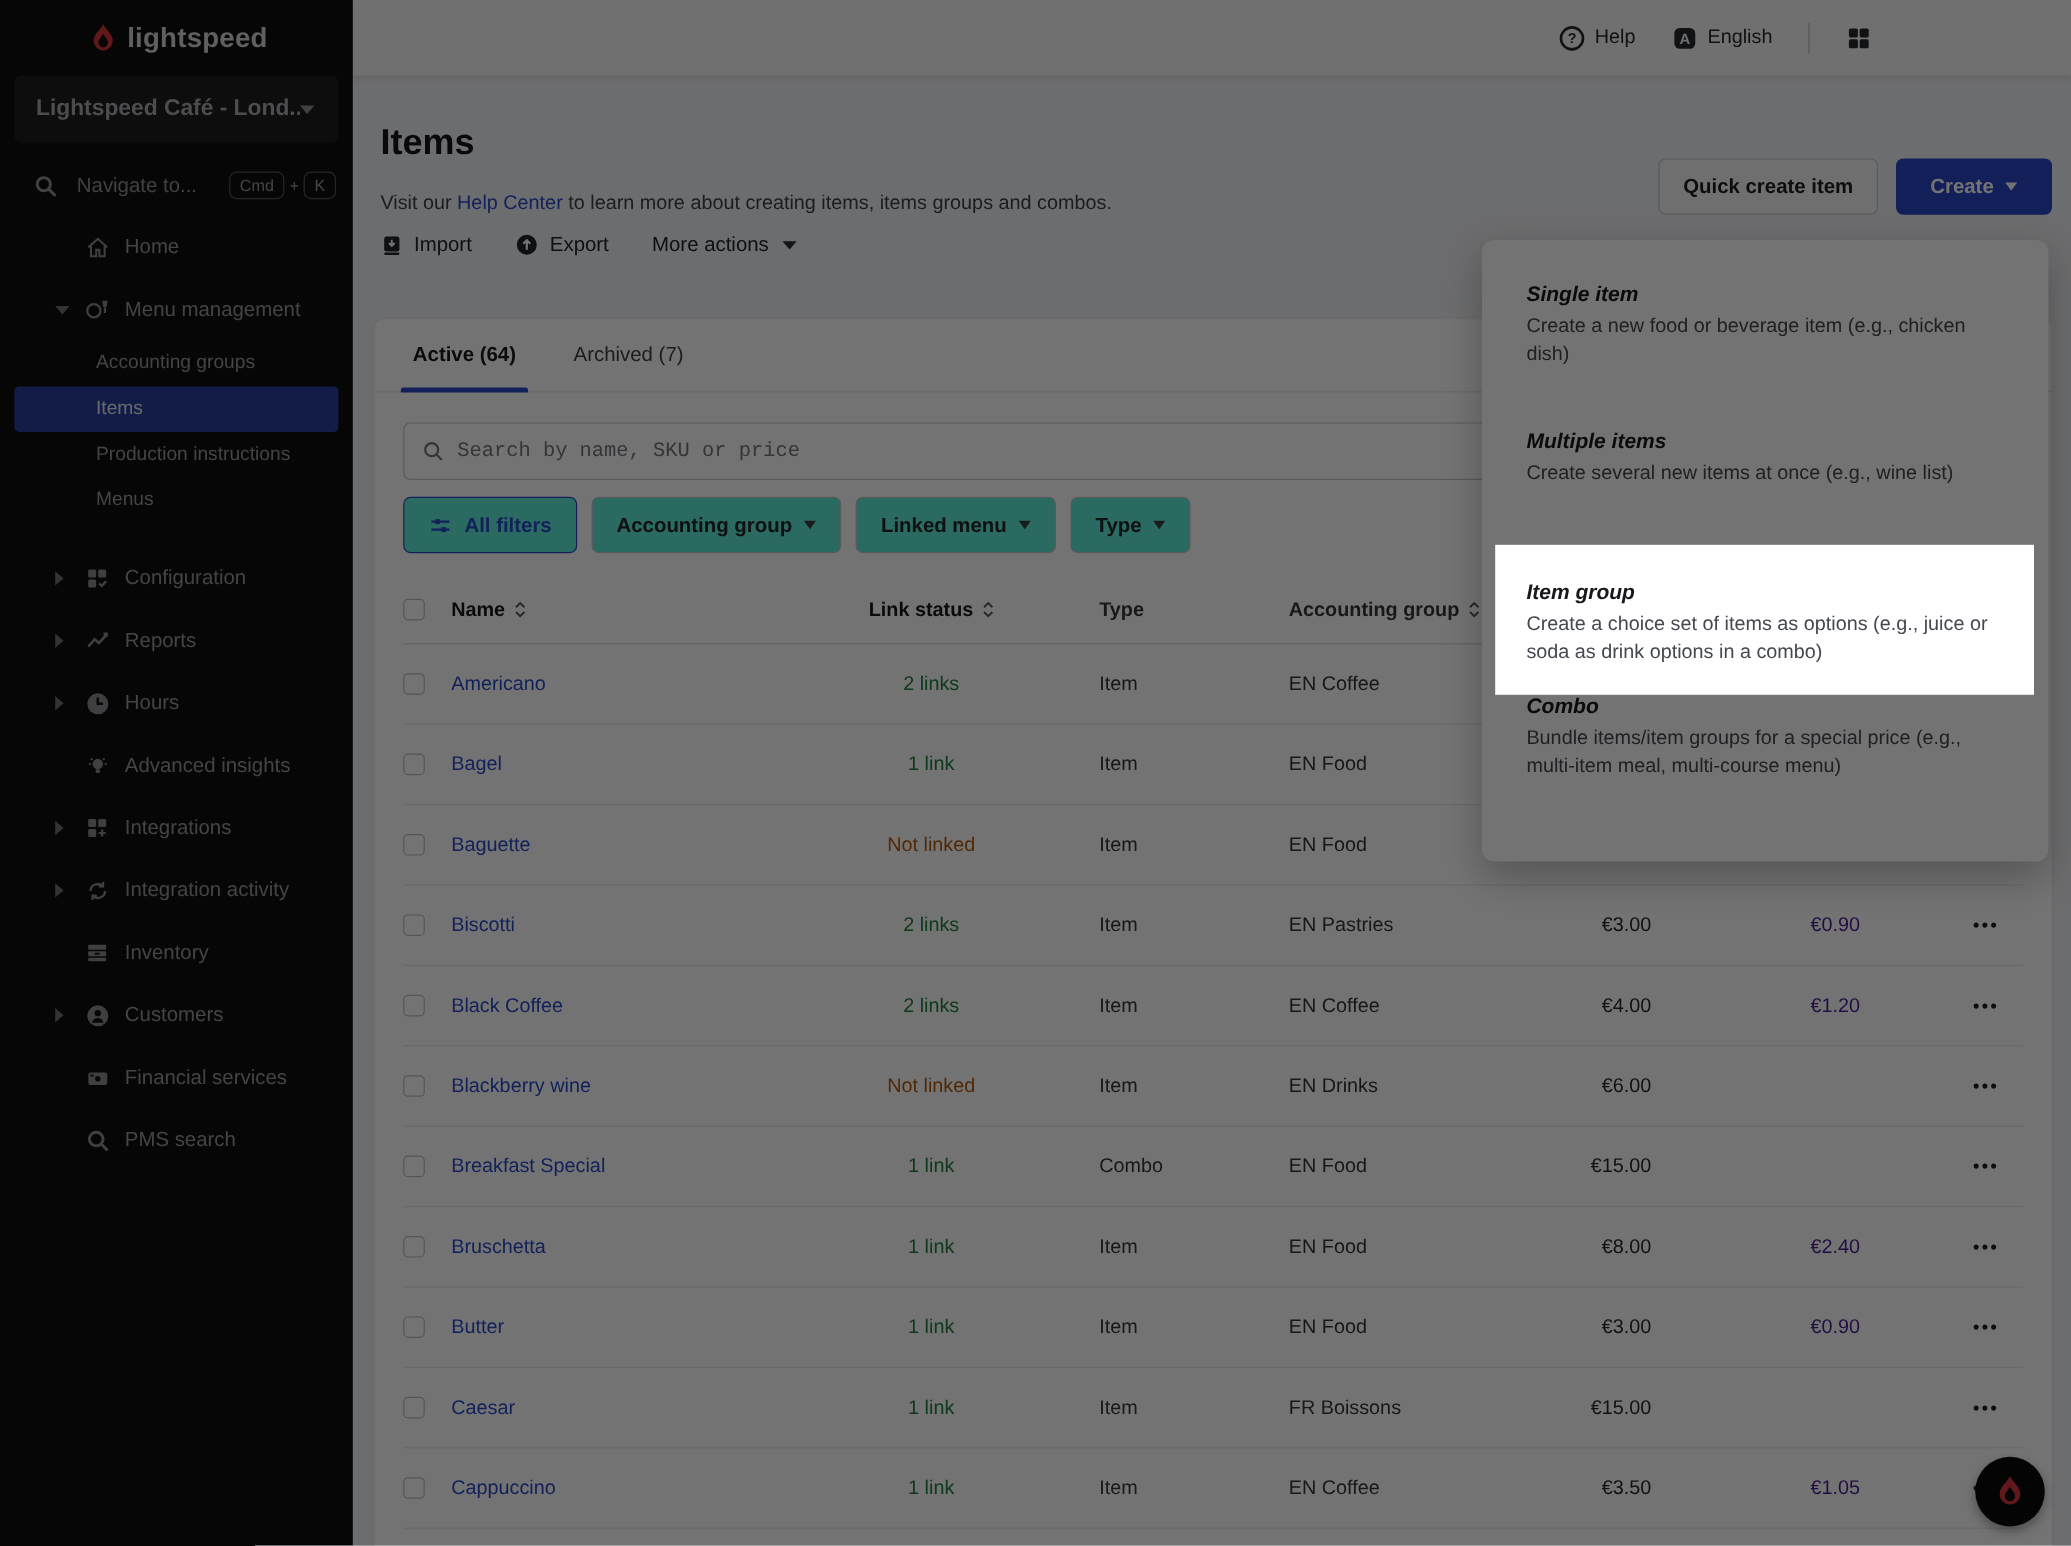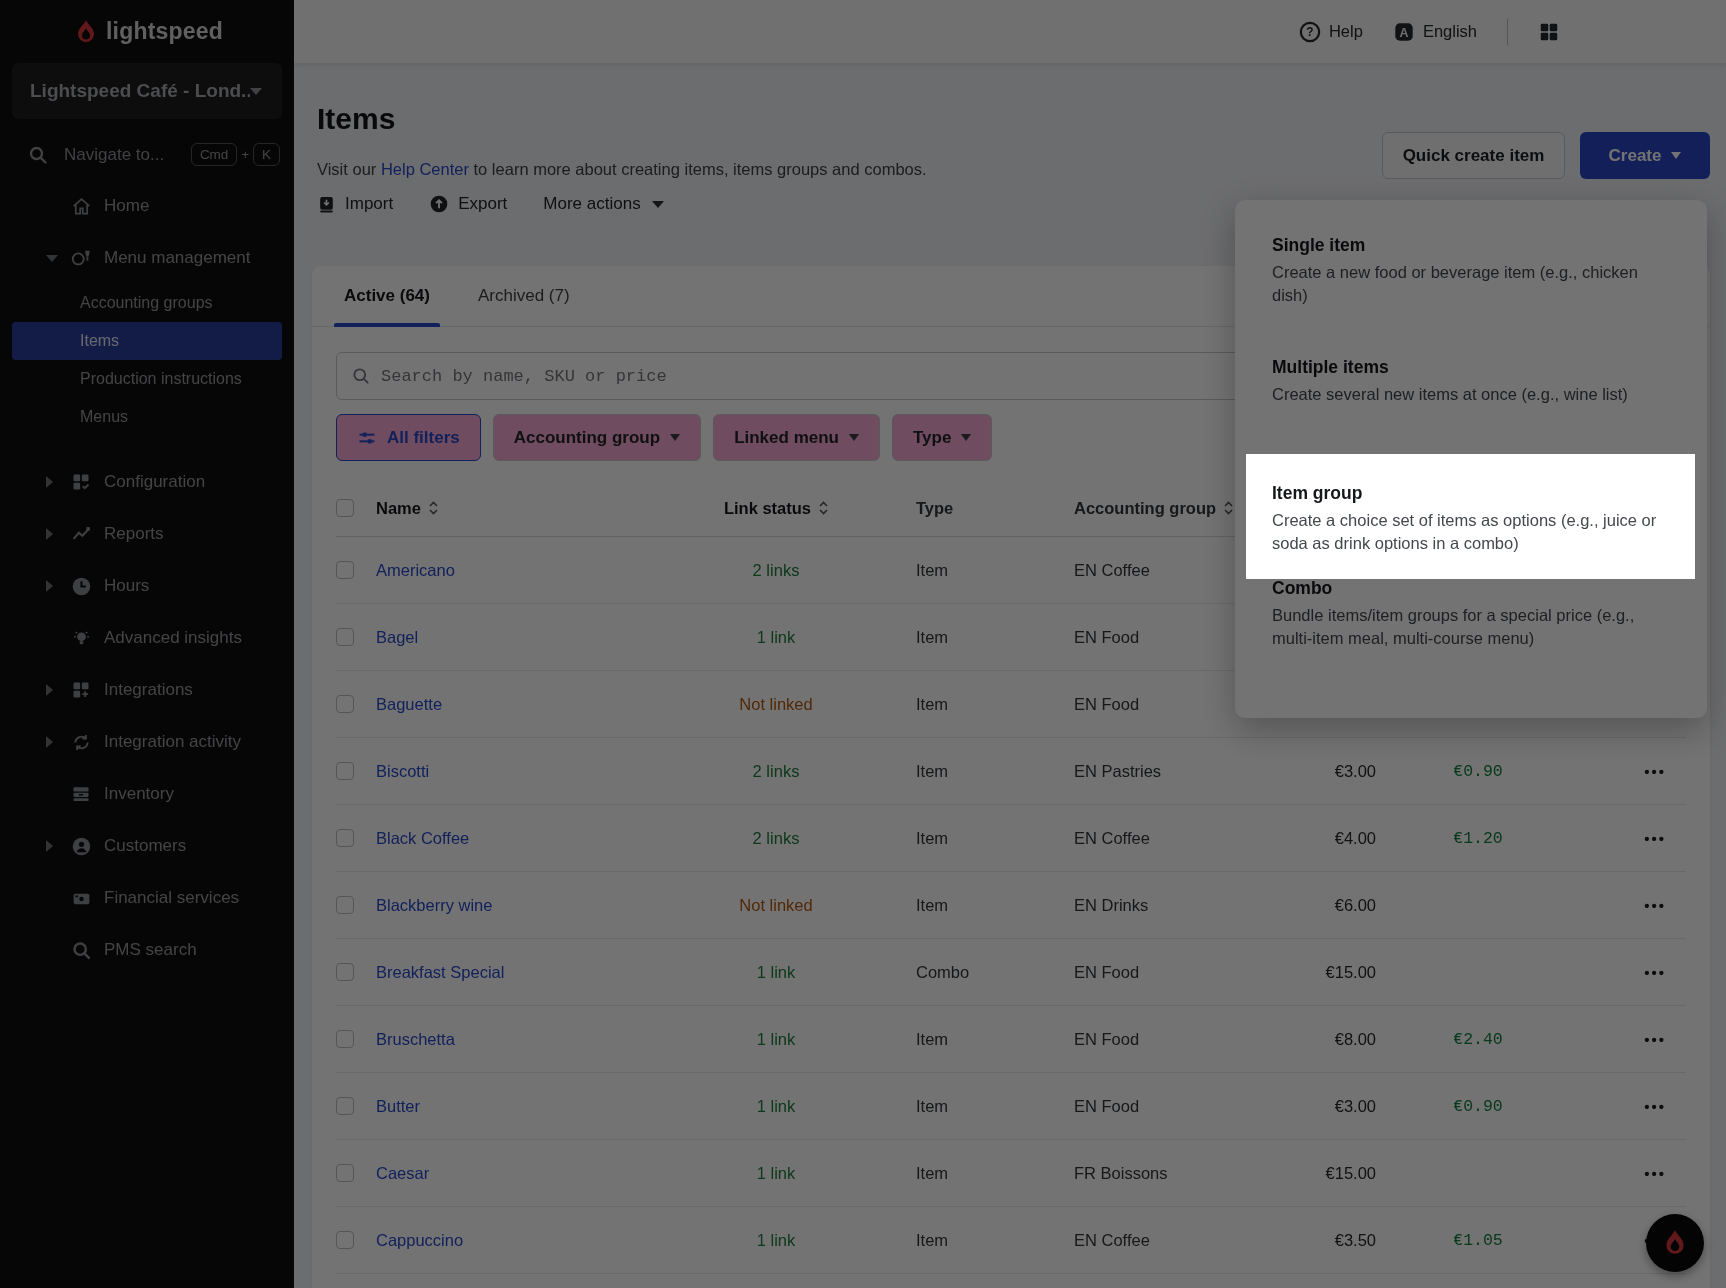--- a/index.html
+++ b/index.html
@@ -46,44 +46,44 @@
   
   .card { position:absolute; left:312px; top:266px; width:1398px; height:1022px; background:#fff; border-radius:8px 8px 0 0; box-shadow:0 1px 3px rgba(20,21,26,.08); z-index:3; }
   .tabs { display:flex; align-items:flex-end; height:61px; padding-left:28px; border-bottom:1px solid #e4e5e9; gap:40px; }
   .tab { position:relative; font-size:17px; color:#3f4146; padding:0 4px 20px 4px; cursor:pointer; }
   .tab.active { color:#17181c; font-weight:bold;text-align:center; }
   .tab.active::after { content:""; position:absolute; left:-6px; right:-6px; bottom:-1px; height:4px; background:#2b4ac7; border-radius:2px 2px 0 0; }
   .searchbar { position:absolute; left:24px; top:86px; width:1350px; height:48px; border:1px solid #c6c7cb; border-radius:6px; background:#fff; display:flex; align-items:center; padding:0 14px; gap:10px; }
   .searchbar input { border:none; outline:none; flex:1; font-size:17px; color:#26282c; font-family:Liberation Mono, monospace; }
   .searchbar input::placeholder { color:#74777c; }
   .filters { position:absolute; left:24px; top:148px; display:flex; gap:12px; }
-  .fbtn { height:47px; border:1px solid #c6c7cb; border-radius:6px; background:#f9a8d4; display:flex; align-items:center; gap:10px; padding:0 20px; font-size:17px; font-weight:bold; color:#232528; cursor:pointer; }
+  .fbtn { height:47px; border:1px solid #c6c7cb; border-radius:6px; background:#5eead4; display:flex; align-items:center; gap:10px; padding:0 20px; font-size:17px; font-weight:bold; color:#232528; cursor:pointer; }
   .fbtn.primary { border:1px solid #2b4ac7; color:#2b4ac7; }
   .fbtn .caret-dn { border-top-color:#3a3c40; border-left-width:5px; border-right-width:5px; }
 
   .tgrid { display:grid; grid-template-columns:40px 330px 140px 170px 240px 150px 180px auto; align-items:center; }
   .thead { position:absolute; left:24px; top:214px; width:1350px; height:57px; border-bottom:1px solid #d9dade; font-weight:bold; font-size:16.5px; color:#17181c; }
   .th { display:flex; align-items:center; gap:8px; }
   .th.c-center { justify-content:center; }
   .rows { position:absolute; left:24px; top:271px; width:1350px; }
   .row { height:67px; border-bottom:1px solid #e7e8ec; font-size:16.5px; }
   .cell-name { color:#2b4ac7; cursor:pointer; }
   .cell-status { text-align:center; color:#1f7e3d; }
   .cell-status.not-linked { color:#b35a0f; }
   .cell-type { padding-left:70px; color:#33363b; }
   .cell-group { padding-left:58px; color:#33363b; }
   .cell-price { text-align:right; padding-right:30px; color:#26282c; }
-  .cell-tax { text-align:center; padding-right:36px; color:#15803d;font-family:Liberation Mono, monospace; }
+  .cell-tax { text-align:right; padding-right:36px; color:#4c1d95; }
   .cell-kebab { text-align:right; padding-right:20px; color:#1b1d20; font-size:15px; letter-spacing:2px; font-weight:bold; cursor:pointer; }
   .checkbox { width:18px; height:18px; border:1.5px solid #bcbdc2; border-radius:4px; background:#fff; cursor:pointer; }
 
   
   .dropdown { position:absolute; left:1235px; top:200px; width:472px; height:518px; background:#fff; border-radius:10px; box-shadow:0 12px 34px rgba(10,12,24,.28); padding-top:21px; z-index:10; }
   .dd-item { padding:12px 30px 36px 37px; cursor:pointer; }
-  .dd-title { font-size:17.5px; font-weight:bold; color:#17181c; line-height:24px; }
+  .dd-title { font-size:17.5px; font-weight:bold; color:#17181c; line-height:24px;font-style:italic; }
   .dd-desc { font-size:16.5px; color:#44484e; line-height:23px; margin-top:4px; }
 
   
   .dim { position:absolute; left:0; top:0; width:1726px; height:1288px; background:rgba(0,0,0,.55); z-index:100; }
   .spotlight { position:absolute; left:1246px; top:454px; width:449px; height:125px; background:#fff; padding:27px 30px 0 26px; z-index:110; cursor:pointer; }
 
   
   .fab { position:absolute; left:1646px; top:1214px; width:58px; height:58px; border-radius:50%; background:#0a0a0b; z-index:90; display:flex; align-items:center; justify-content:center; cursor:pointer; box-shadow:0 4px 10px rgba(0,0,0,.35); }
 
   svg { display:block; }

